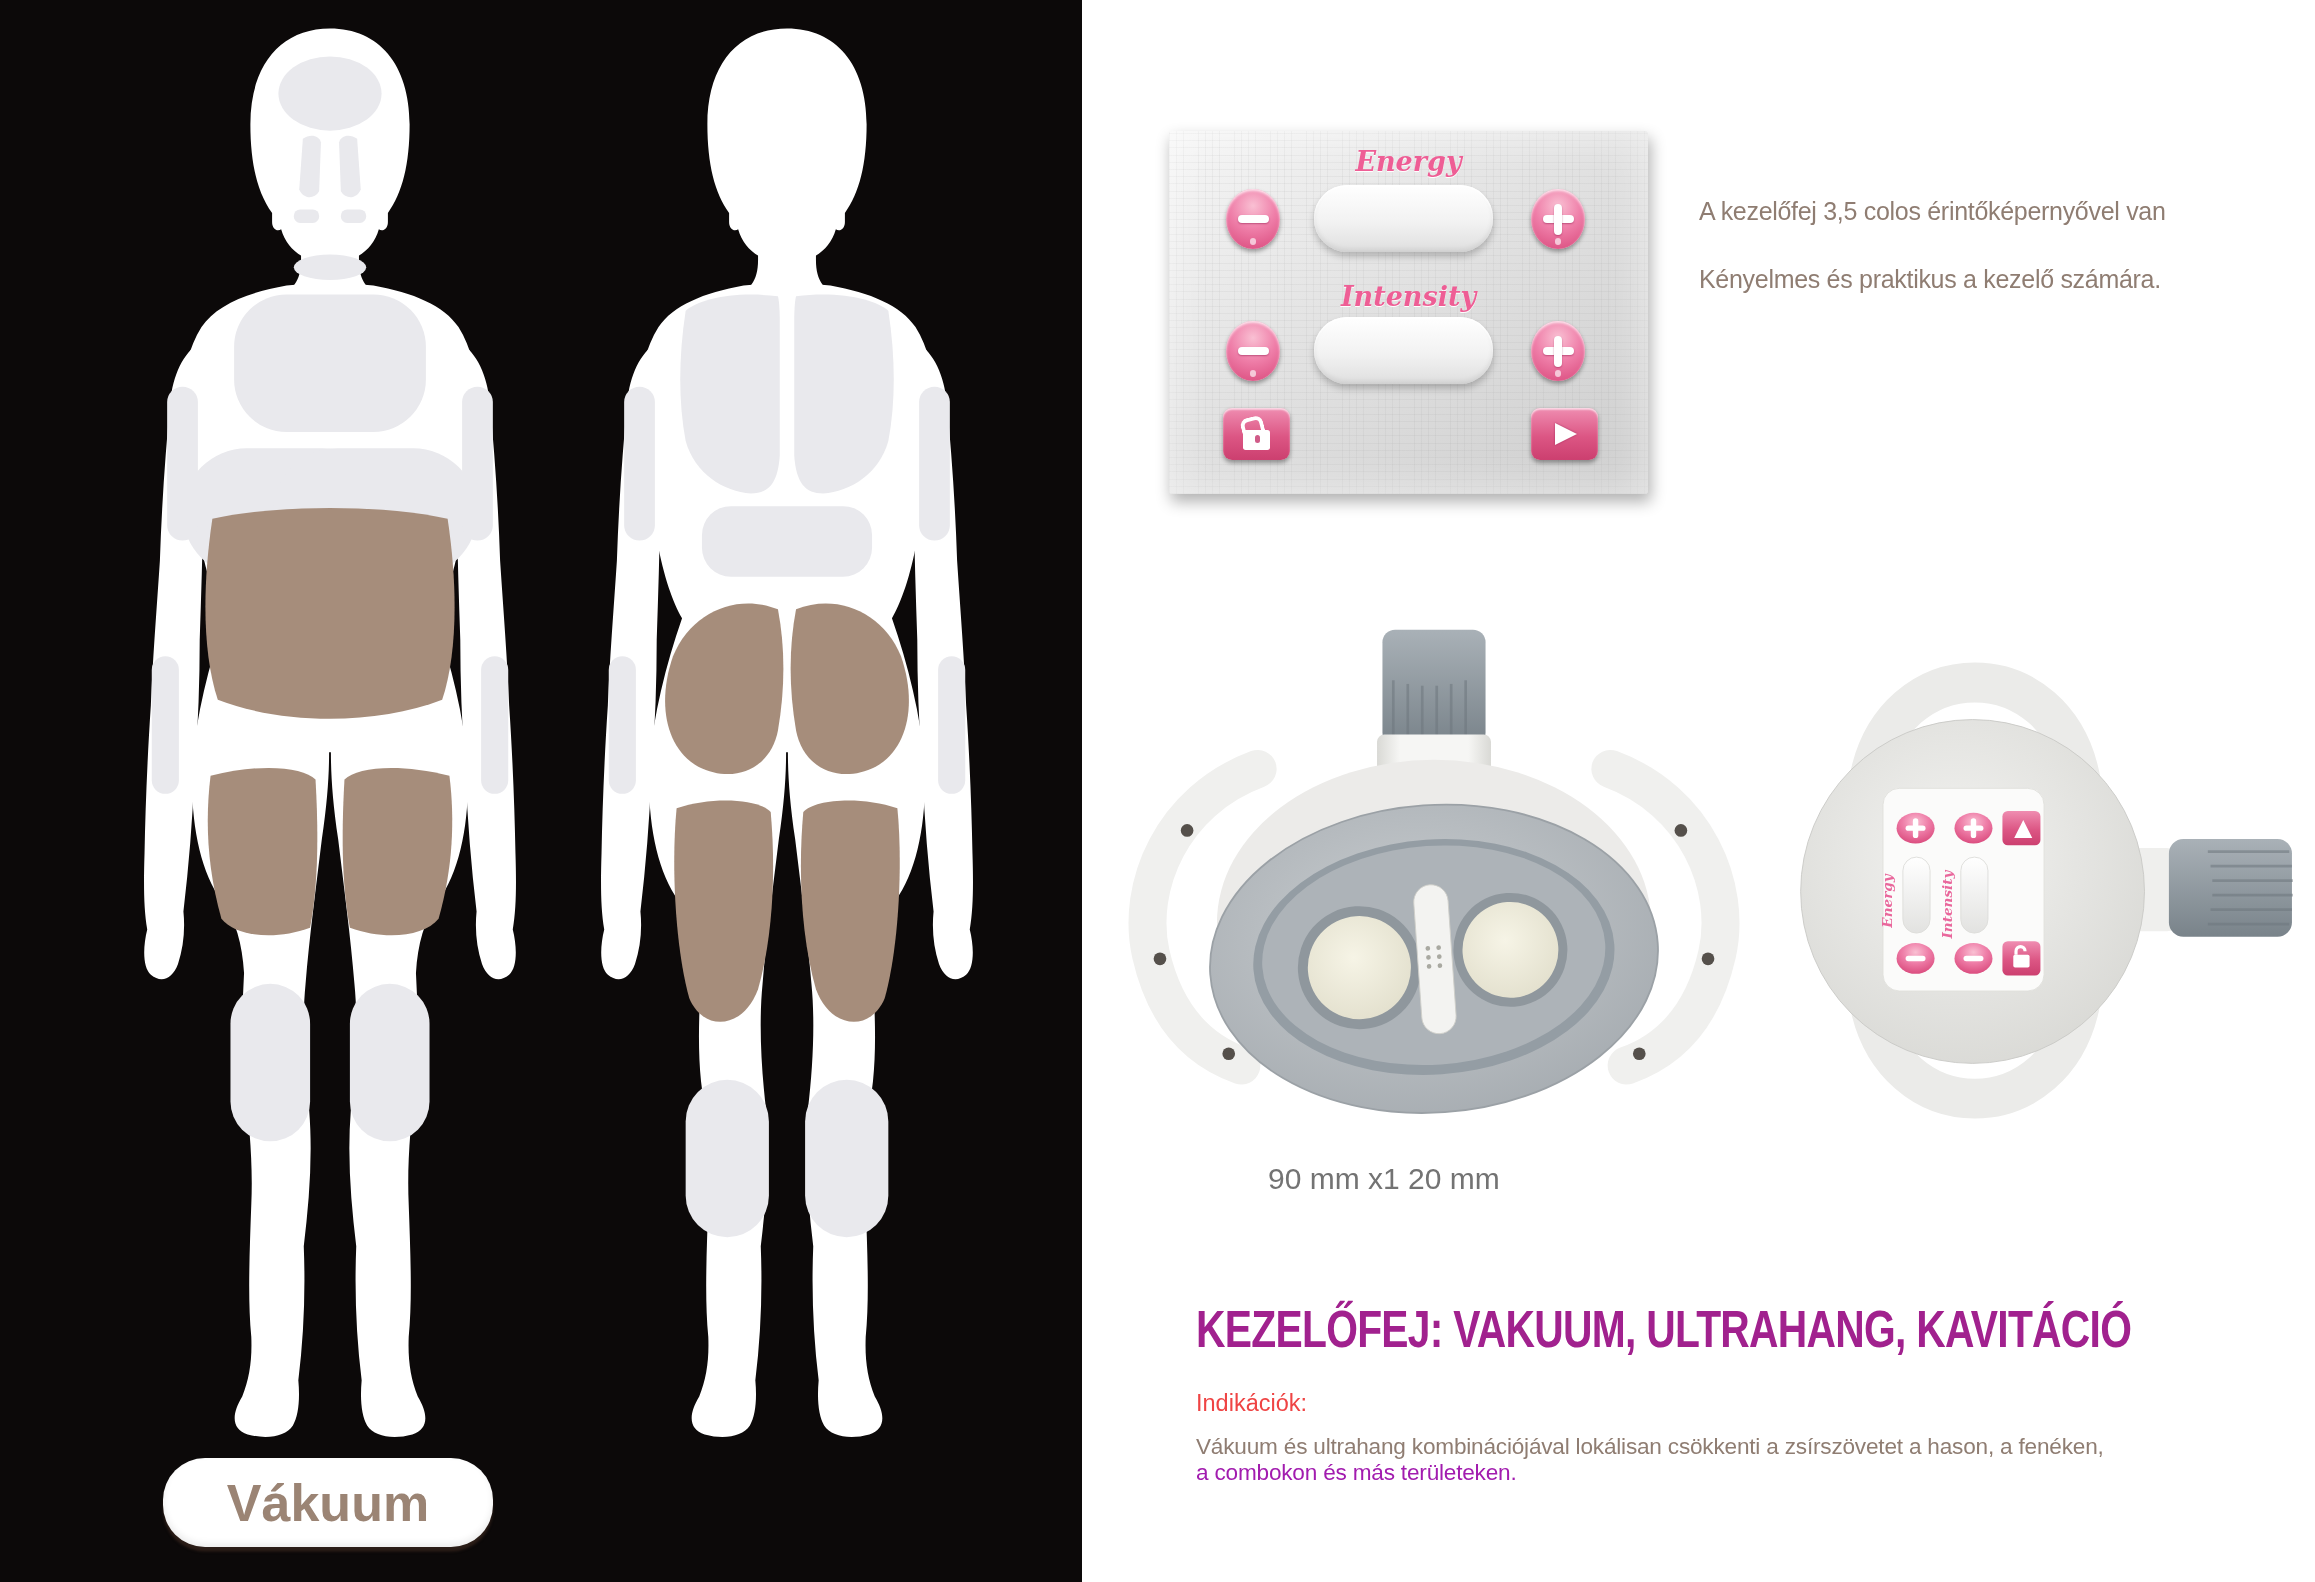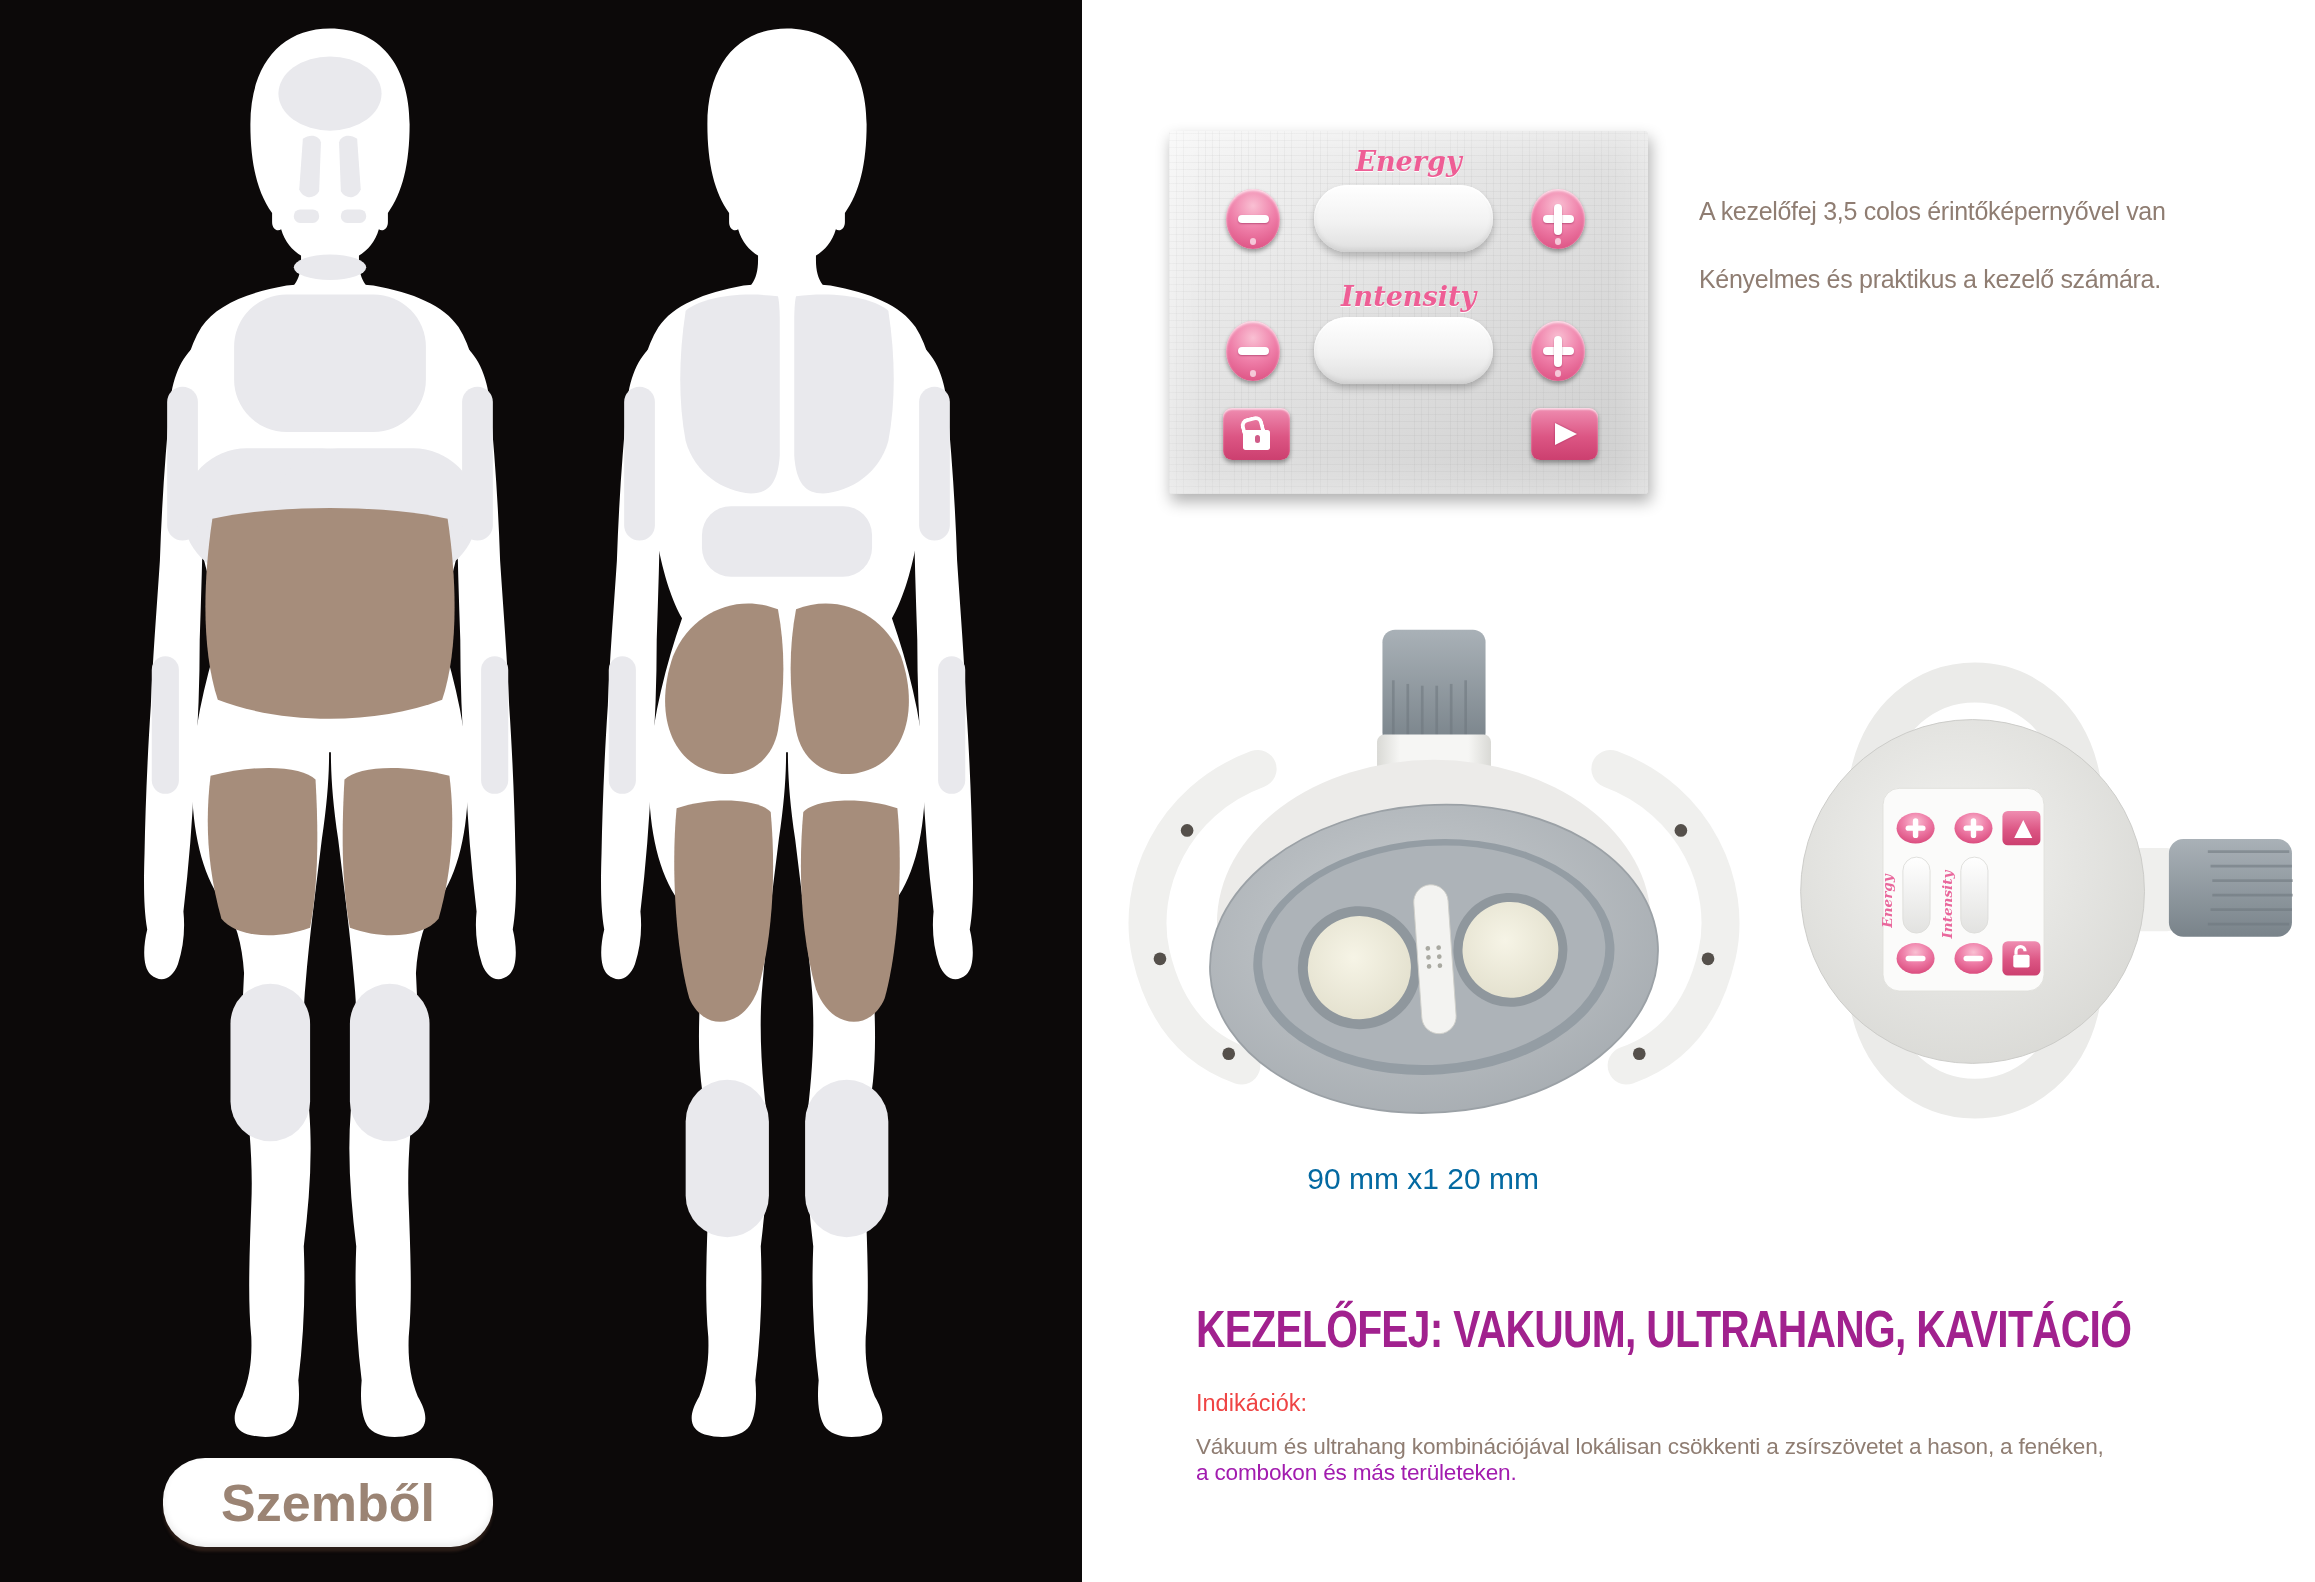--- a/index.html
+++ b/index.html
@@ -44,21 +44,21 @@
             border-left:22px solid #fff;border-top:11.8px solid transparent;border-bottom:11.8px solid transparent;
             filter:drop-shadow(0 0.9px 0.9px rgba(150,30,80,.7));}
   .lock-shackle{position:absolute;left:18px;top:9px;width:14.5px;height:15.4px;
             border:4.5px solid #fff;border-bottom:none;border-radius:8.1px 8.1px 0 0;
             transform:rotate(-14deg);}
   .lock-body{position:absolute;left:20px;top:22px;width:27px;height:20px;border-radius:2.7px;background:#fff;}
   .lock-key{position:absolute;left:32px;top:27px;width:4.5px;height:8.1px;border-radius:2.7px;background:#d0higher;background:#d05b88;}
 
   
   .desc{left:1699px;top:177px;width:579px;color:#8f7d72;font-size:25px;letter-spacing:-0.3px;line-height:68px;}
-  .dim-label{left:1268px;top:1162px;width:271px;text-align:right;color:#0369a1;font-size:30px;}
+  .dim-label{left:1268px;top:1162px;width:271px;text-align:left;color:#737373;font-size:30px;}
   .heading{left:1196px;top:1300px;color:#a1218e;font-weight:bold;font-size:51px;letter-spacing:-0.9px;
            transform:scaleX(.8);transform-origin:left top;white-space:nowrap;}
   .indic-title{left:1196px;top:1390px;color:#ef4444;font-size:23.5px;}
   .indic-line1{left:1196px;top:1434px;color:#8f7d72;font-size:22.6px;letter-spacing:-0.2px;white-space:nowrap;}
   .indic-line2{left:1196px;top:1460px;color:#a21caf;font-size:22.6px;letter-spacing:-0.2px;white-space:nowrap;}
 
   .dev-label{font-family:"DejaVu Serif",serif;font-style:italic;font-weight:bold;fill:#e9679c;font-size:15px;}
 </style>
 </head>
 <body>
@@ -140,21 +140,21 @@
       </g>
       <g fill="#a68d7b">
         <use href="#buttock"></use>
         <use href="#buttock" transform="translate(420,0) scale(-1,1)"></use>
         <use href="#backThigh"></use>
         <use href="#backThigh" transform="translate(420,0) scale(-1,1)"></use>
       </g>
     </svg>
 
     <div class="pill-btn" style="left:163px;top:1458px;width:330px">
-      <span>Szemből</span>
+      <span>Vákuum</span>
     </div>
   </div>
 
   <div class="abs ctrl">
     <div class="ctrl-lbl" style="top:14.5px">Energy</div>
     <div class="round-btn" style="left:57px;top:58px">
       <span class="bar-h"></span>
     </div>
     <div class="disp-pill" style="left:145px;top:54px"></div>
     <div class="round-btn" style="left:362px;top:58px">

